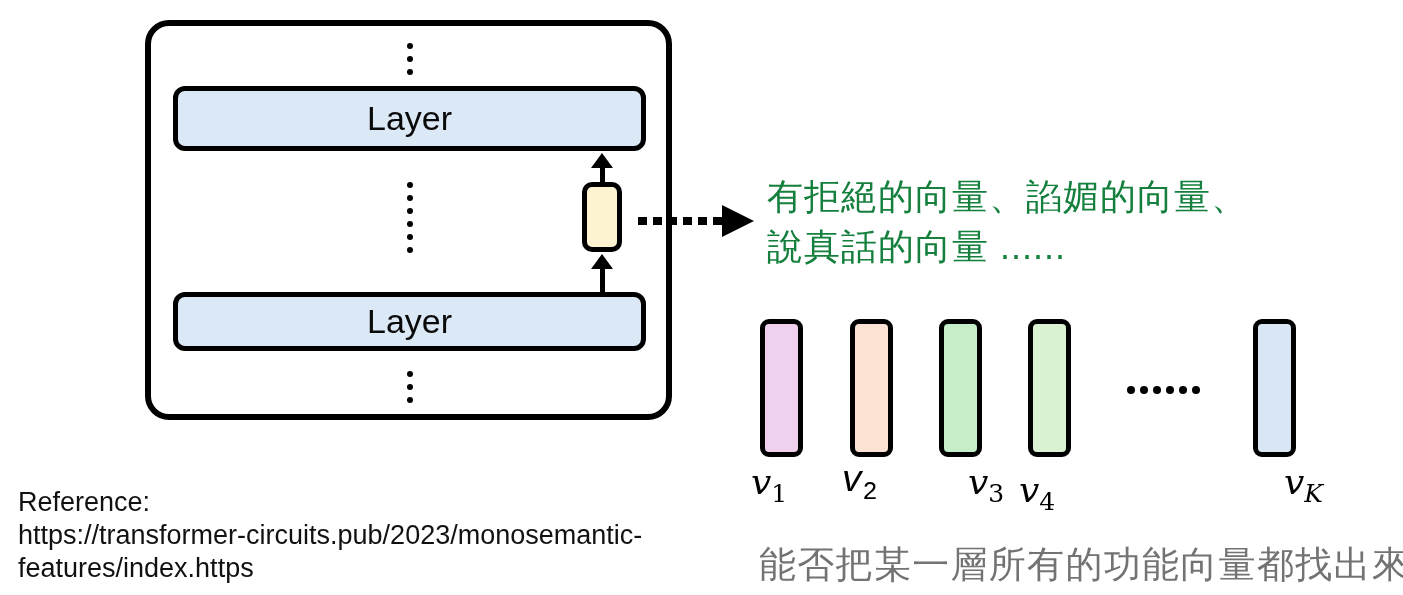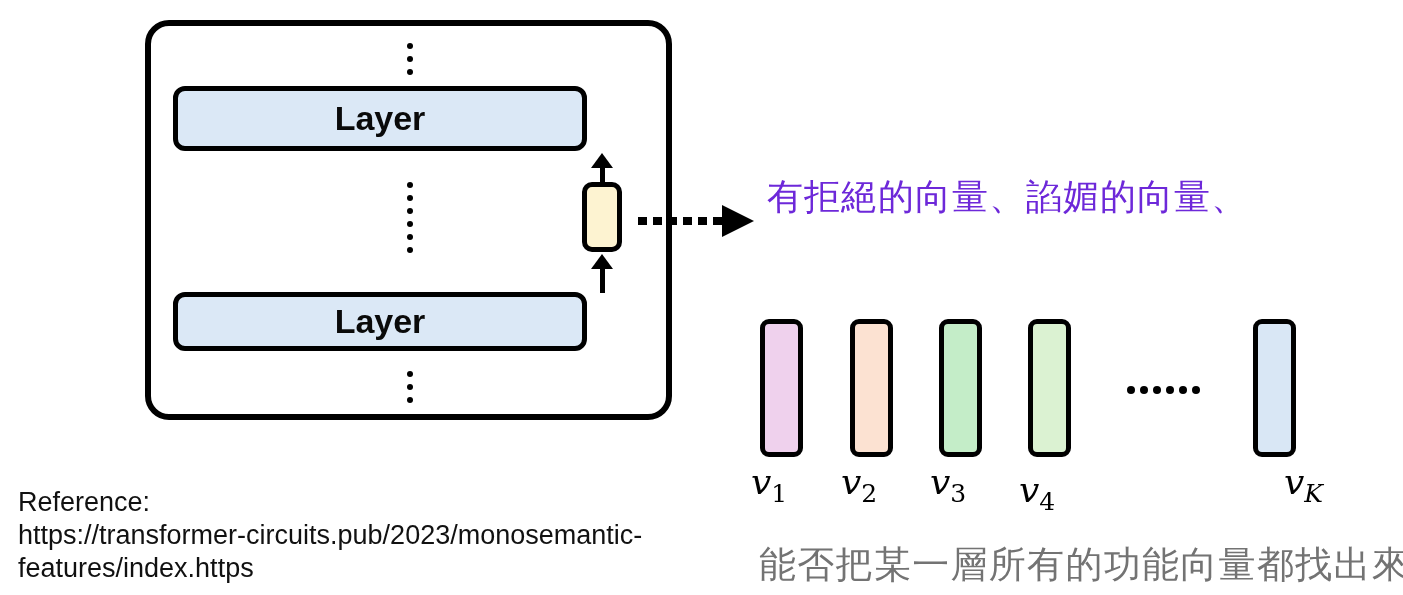--- a/index.html
+++ b/index.html
@@ -5,23 +5,23 @@
   html,body{margin:0;padding:0;background:#ffffff;}
   body{position:relative;width:1403px;height:595px;overflow:hidden;
        font-family:"Liberation Sans",sans-serif;color:#000;}
   .abs{position:absolute;box-sizing:border-box;}
 
   
   .outer-box{left:145px;top:20px;width:527px;height:400px;
              border:6px solid #000;border-radius:24px;background:#fff;}
 
   
-  .layer-box{left:173px;width:414px;border:5px solid #000;border-radius:12px;
+  .layer-box{left:173px;width:473px;border:5px solid #000;border-radius:12px;
              display:flex;align-items:center;justify-content:center;
-             font-size:34px;color:#0a0a0a;font-weight:bold;}
+             font-size:34px;color:#0a0a0a;}
   .layer-top{top:86px;height:65px;}
   .layer-bottom{top:292px;height:59px;}
 
   
   .vdots{display:flex;flex-direction:column;gap:7px;align-items:center;}
   .vdot{width:6px;height:6px;border-radius:50%;background:#000;}
   .vdots-top{left:407px;top:43px;}
   .vdots-mid{left:407px;top:182px;}
   .vdots-bot{left:407px;top:371px;}
 
@@ -41,35 +41,35 @@
 
   
   .dash-row{left:638px;top:217px;display:flex;gap:6px;}
   .dash{width:9px;height:8px;background:#000;}
   .dash-arrow-head{left:722px;top:205px;width:0;height:0;
                    border-top:16px solid transparent;border-bottom:16px solid transparent;
                    border-left:32px solid #000;}
 
   
   .annotation{left:767px;top:172px;width:540px;font-size:36px;line-height:50px;
-              letter-spacing:1px;color:#6d28d9;}
+              letter-spacing:1px;color:#15803d;}
 
   
   .vbar{top:319px;width:43px;height:138px;border:5px solid #000;border-radius:9px;}
   .vbar-1{left:760px;} .vbar-2{left:850px;} .vbar-3{left:939px;}
   .vbar-4{left:1028px;} .vbar-k{left:1253px;}
 
   
   .hdots{left:1127px;top:386px;display:flex;gap:5px;align-items:center;}
   .hdot{width:8px;height:8px;border-radius:50%;background:#000;}
 
   
   .vec-label{top:460px;width:60px;text-align:left;
              font-family:"DejaVu Serif",serif;line-height:44px;}
-  .vl-1{left:751px;} .vl-2{left:841px;} .vl-3{left:930px;}
+  .vl-1{left:751px;} .vl-2{left:841px;font-family:Liberation Mono, monospace;} .vl-3{left:968px;}
   .vl-4{left:1019px;margin-top:8px;} .vl-k{left:1284px;}
   .vbase{font-style:italic;font-size:36px;}
   .vsub{font-size:25px;vertical-align:-8px;}
   .vsub-italic{font-style:italic;}
 
   
   .question{left:737px;top:540px;width:666px;font-size:37px;letter-spacing:1.3px;
             white-space:nowrap;color:#737373;margin-left:22px;}
 
   
@@ -126,20 +126,21 @@
     <span class="dash"></span>
     <span class="dash"></span>
   <span class="dash"></span>
     <span class="dash"></span>
     <span class="dash"></span>
 </div>
 <div class="abs dash-arrow-head"></div>
 
 <div class="abs annotation">
   <div>有拒絕的向量、諂媚的向量、</div>
+  <div>說真話的向量 ......</div>
 </div>
 
 <div class="abs vbar vbar-1" style="background-color: rgb(239, 209, 237);"></div>
 <div class="abs vbar vbar-2" style="background-color: rgb(252, 226, 210);"></div>
 <div class="abs vbar vbar-3" style="background-color: rgb(196, 237, 200);"></div>
 <div class="abs vbar vbar-4" style="background-color: rgb(219, 242, 210);"></div>
 <div class="abs hdots">
   <span class="hdot"></span>
     <span class="hdot"></span>
     <span class="hdot"></span>

